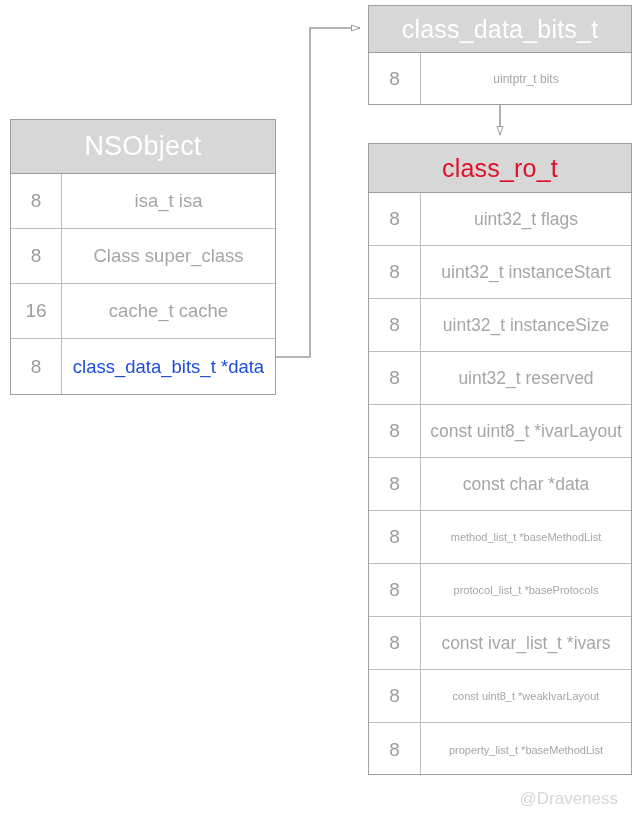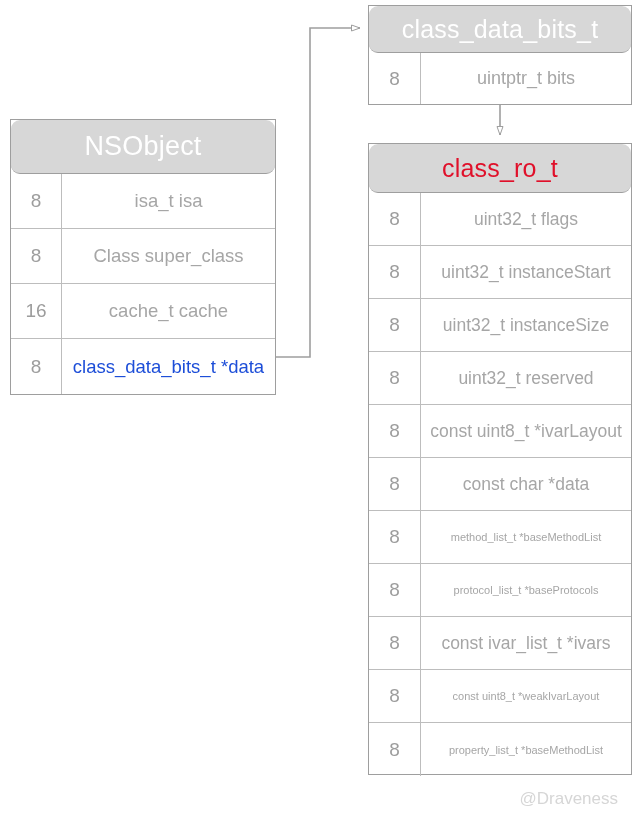--- a/index.html
+++ b/index.html
@@ -29,21 +29,20 @@
   .struct-header {
     box-sizing: border-box;
     background: #d7d7d7;
     border-bottom: 1px solid #9e9e9e;
     display: flex;
     align-items: center;
     justify-content: center;
     color: #ffffff;
     letter-spacing: 0.2px;
     white-space: nowrap;
-    border-radius: 9px;
   }
   .struct-header.accent-red {
     color: #e0102a;
   }
   .struct-row {
     box-sizing: border-box;
     display: flex;
     align-items: stretch;
     border-bottom: 1px solid #bdbdbd;
   }
@@ -107,21 +106,21 @@
     font-size: 25px;
   }
   #tbl-classdatabits .struct-row {
     height: 51px;
   }
   #tbl-classdatabits .cell-size {
     width: 52px;
     font-size: 19px;
   }
   #tbl-classdatabits .cell-name {
-    font-size: 18px;
+    font-size: 12px;
   }
 
   
   #tbl-classro {
     left: 368px;
     top: 143px;
     width: 264px;
     height: 632px;
   }
   #tbl-classro .struct-header {

